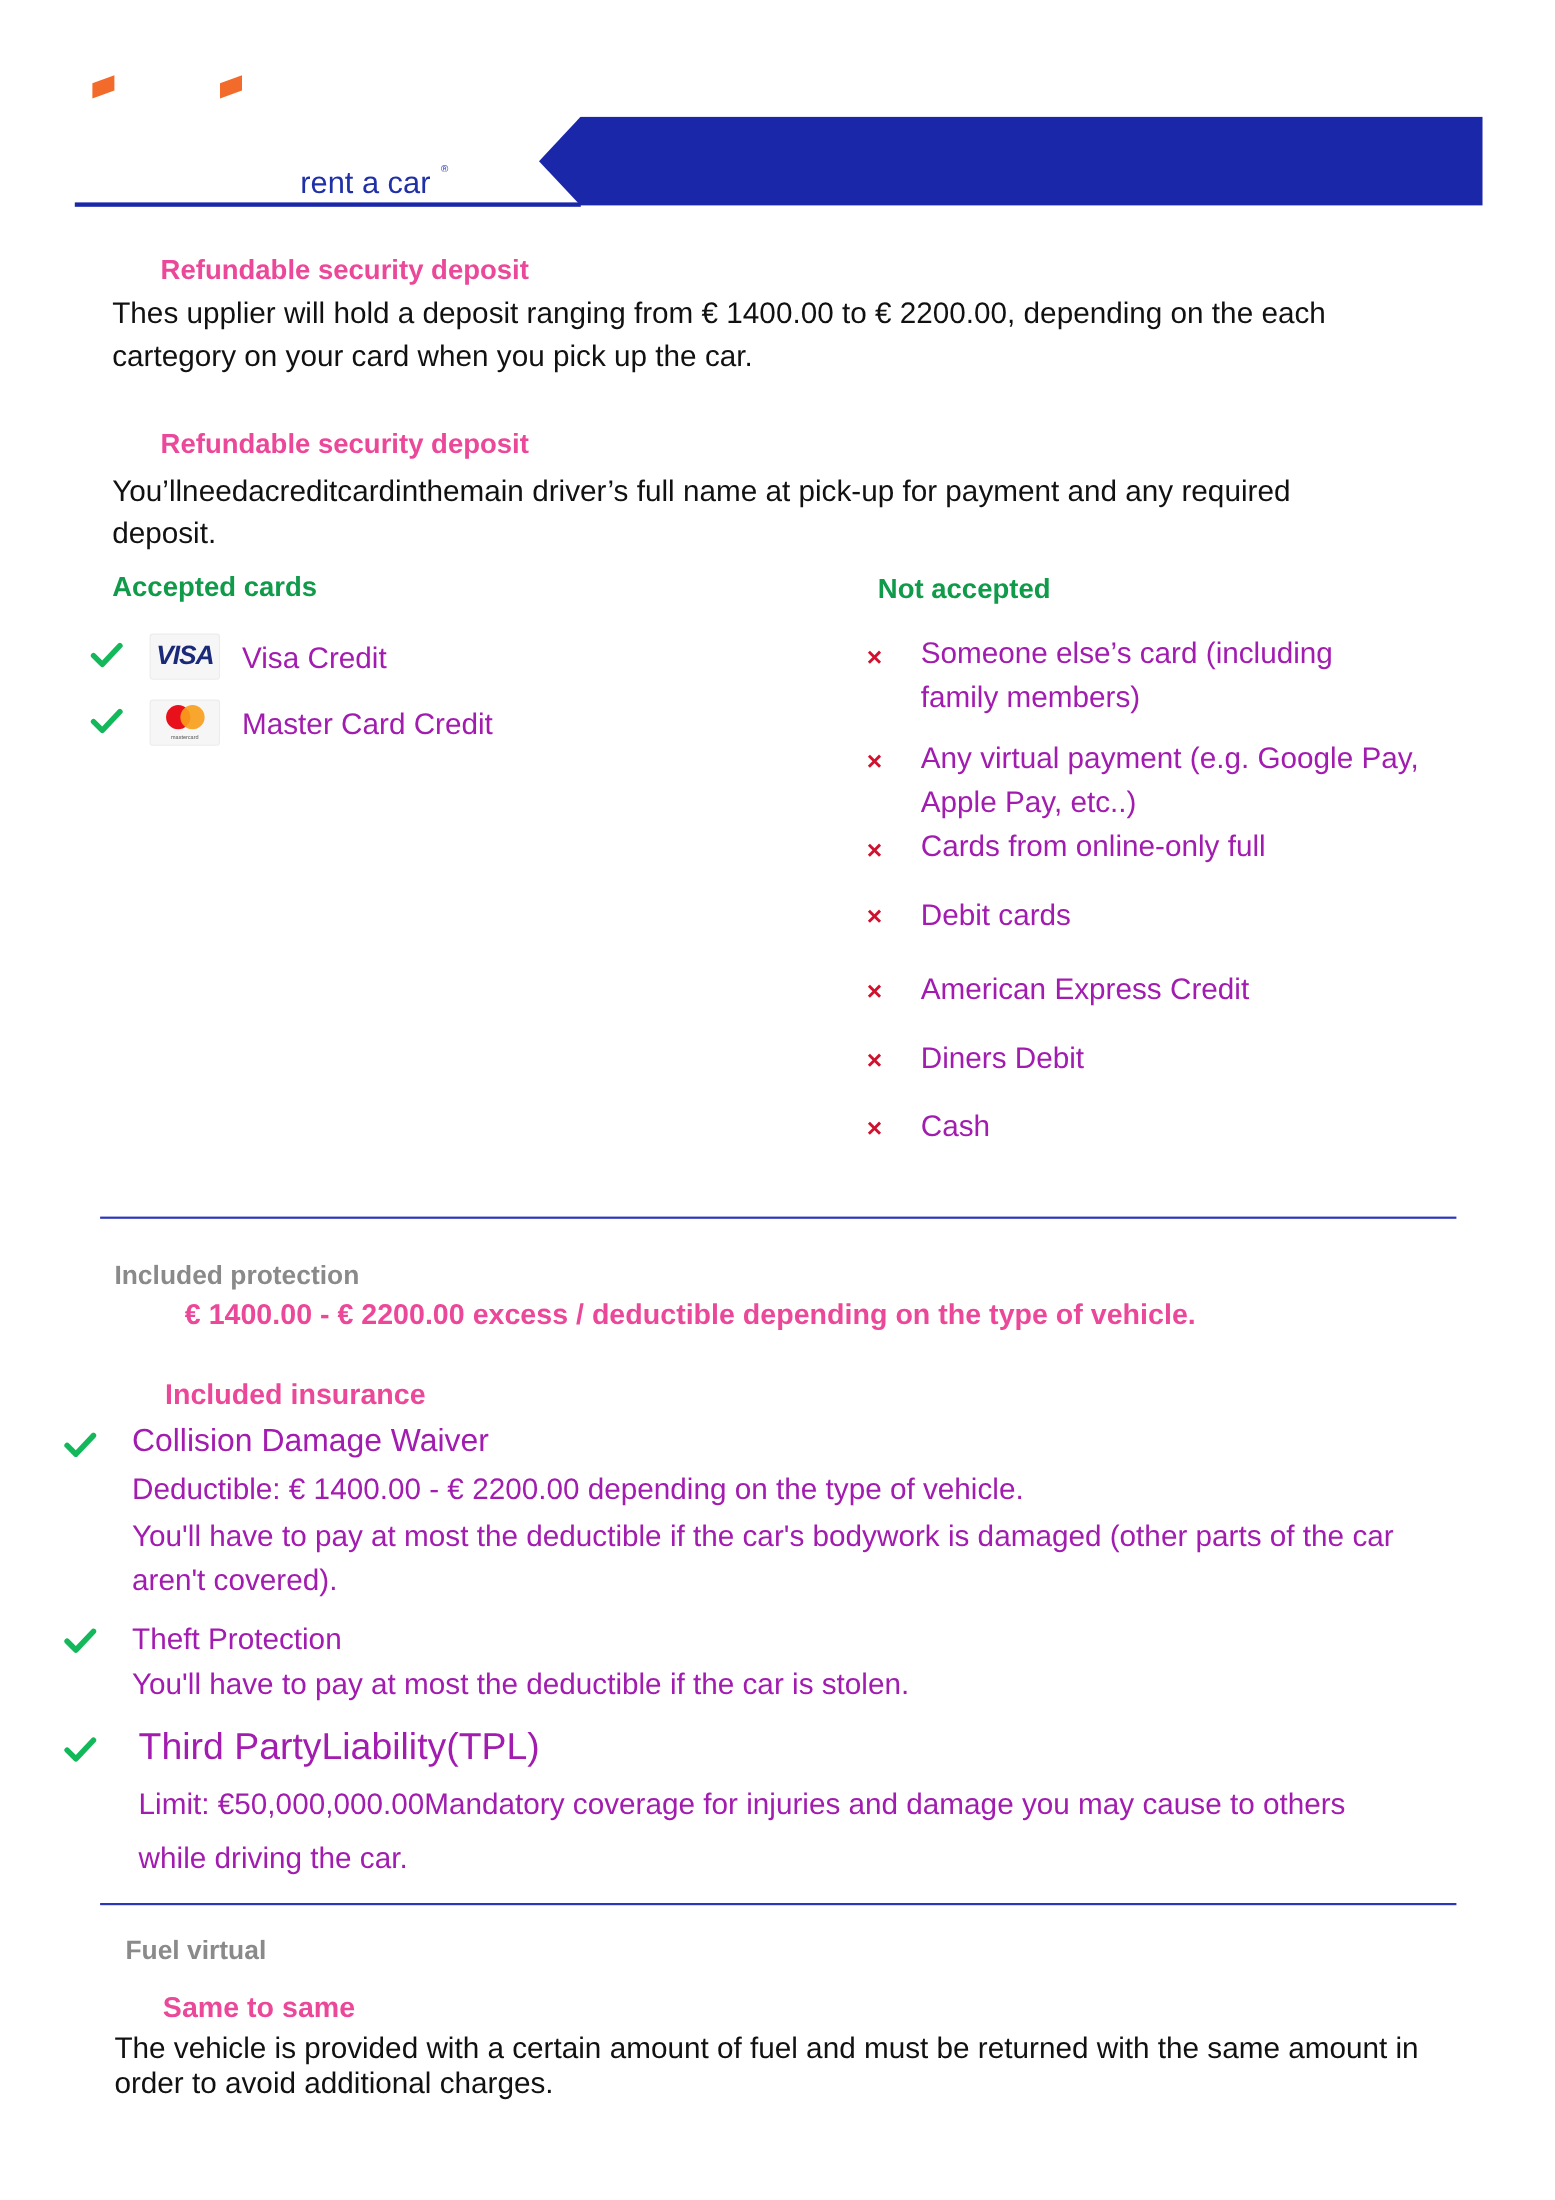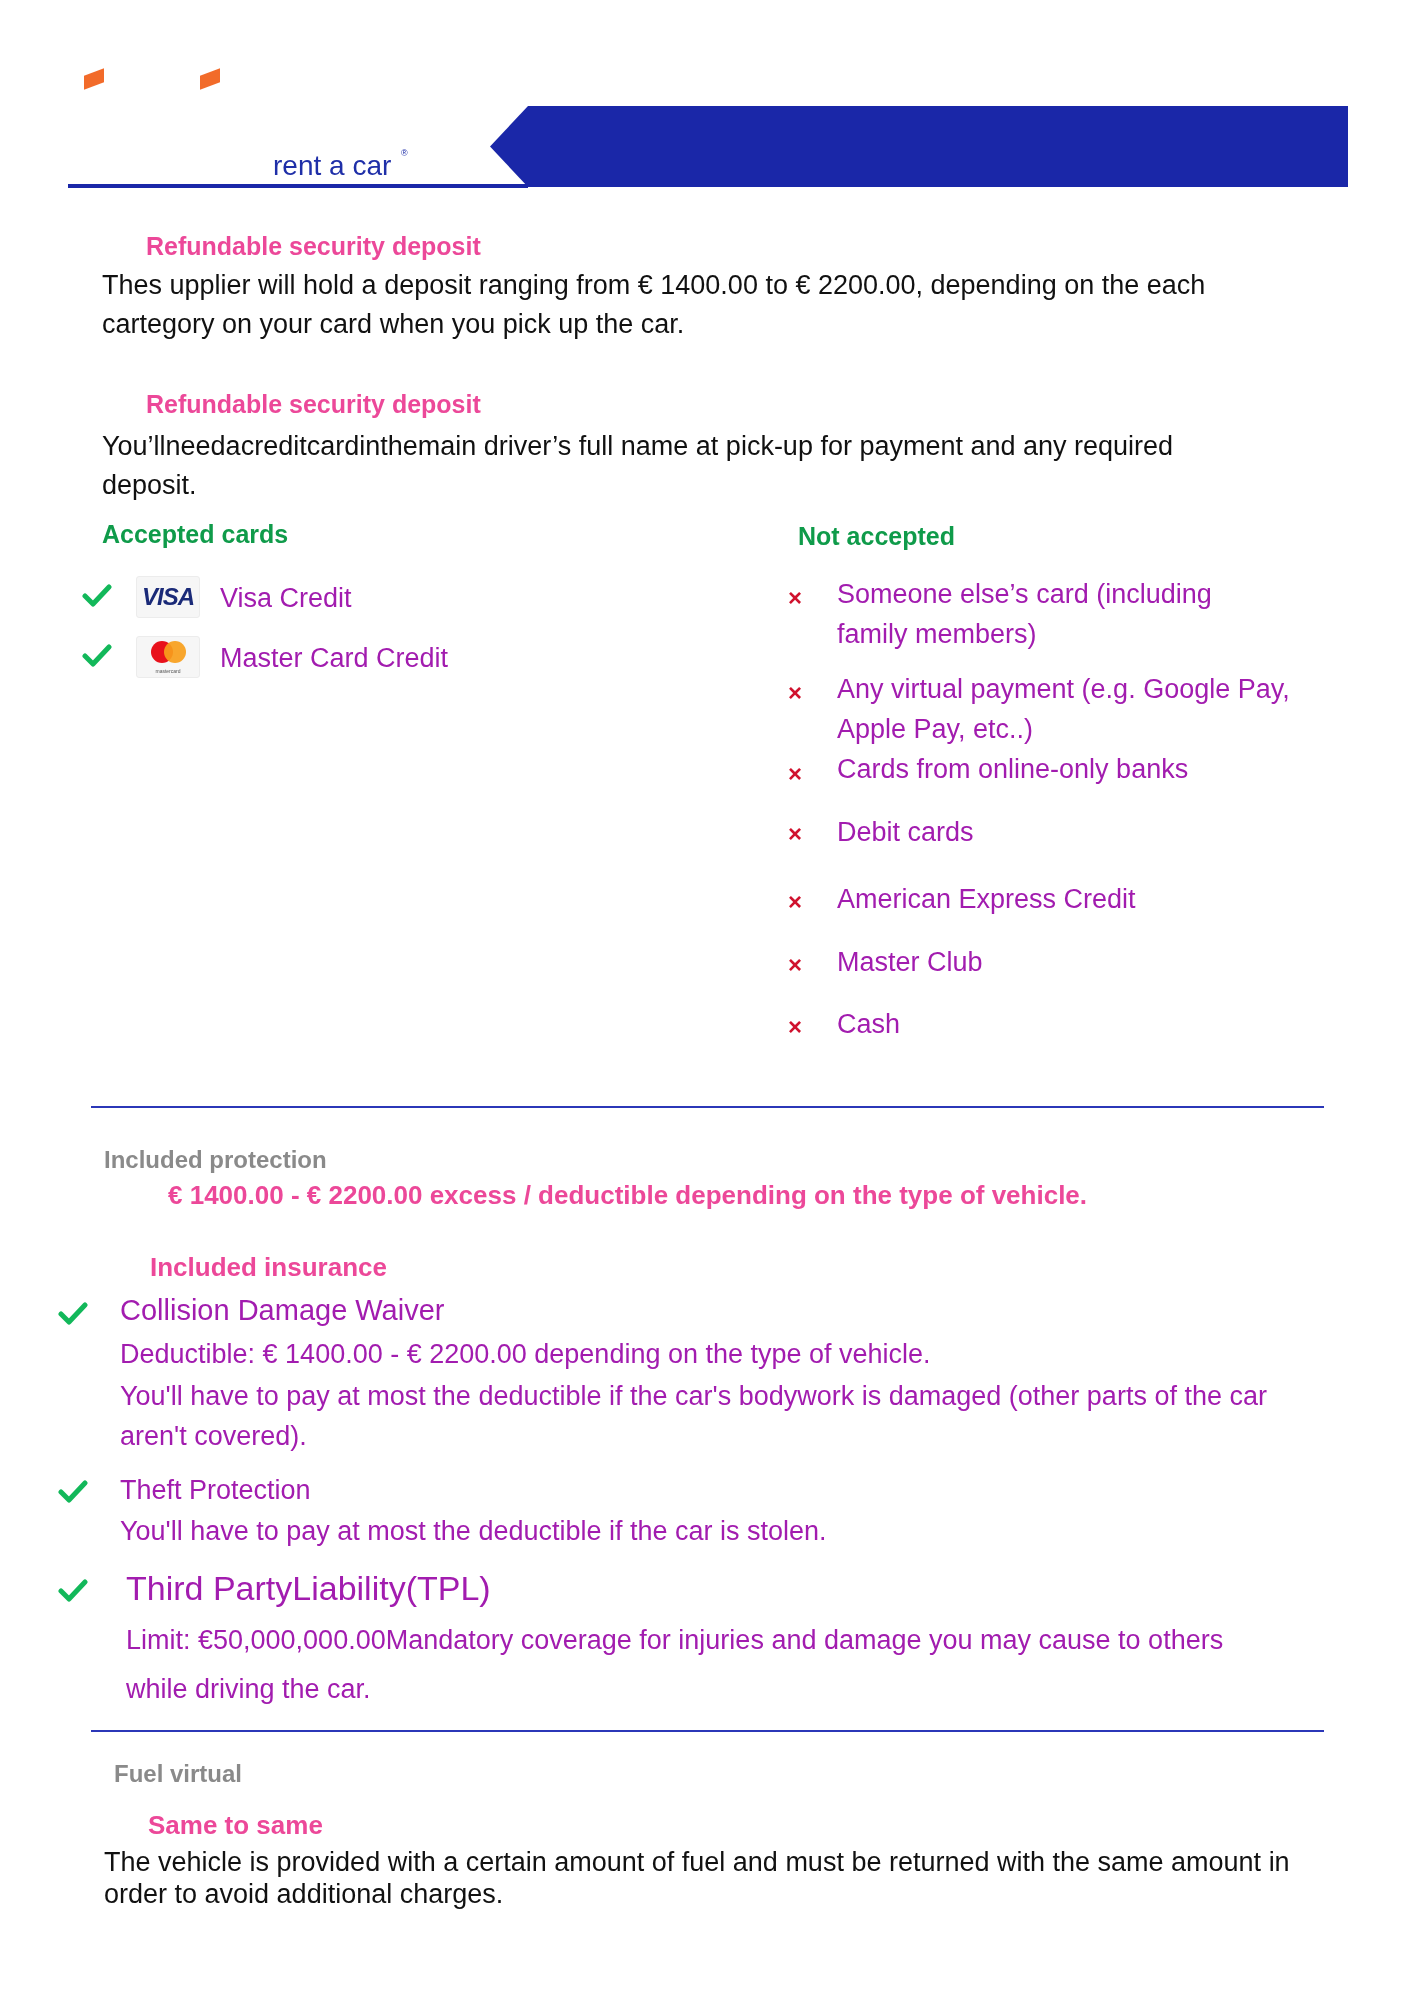--- a/index.html
+++ b/index.html
@@ -89,33 +89,33 @@
     <div class="abs list-text" style="left:837px;top:574px;">Someone else’s card (including</div>
     <div class="abs list-text" style="left:837px;top:614px;">family members)</div>
   </div>
   <div>
     <span class="abs x-icon" style="left:788px;top:681px;">×</span>
     <div class="abs list-text" style="left:837px;top:669px;">Any virtual payment (e.g. Google Pay,</div>
     <div class="abs list-text" style="left:837px;top:709px;">Apple Pay, etc..)</div>
   </div>
   <div>
     <span class="abs x-icon" style="left:788px;top:762px;">×</span>
-    <div class="abs list-text" style="left:837px;top:749px;">Cards from online-only banks</div>
+    <div class="abs list-text" style="left:837px;top:749px;">Cards from online-only full</div>
   </div>
   <div>
     <span class="abs x-icon" style="left:788px;top:822px;">×</span>
     <div class="abs list-text" style="left:837px;top:812px;">Debit cards</div>
   </div>
   <div>
     <span class="abs x-icon" style="left:788px;top:890px;">×</span>
     <div class="abs list-text" style="left:837px;top:879px;">American Express Credit</div>
   </div>
   <div>
     <span class="abs x-icon" style="left:788px;top:953px;">×</span>
-    <div class="abs list-text" style="left:837px;top:942px;">Master Club</div>
+    <div class="abs list-text" style="left:837px;top:942px;">Diners Debit</div>
   </div>
   <div>
     <span class="abs x-icon" style="left:788px;top:1015px;">×</span>
     <div class="abs list-text" style="left:837px;top:1004px;">Cash</div>
   </div>
 </div>
 
 <div class="abs rule" style="top:1106px;"></div>
 <div class="abs grey-h" style="left:104px;top:1120px;margin-top:26px;">Included protection</div>
 <div class="abs h-bold" style="left:124px;top:1180px;font-size:26px;">€ 1400.00 - € 2200.00 excess / deductible depending on the type of vehicle.</div>

